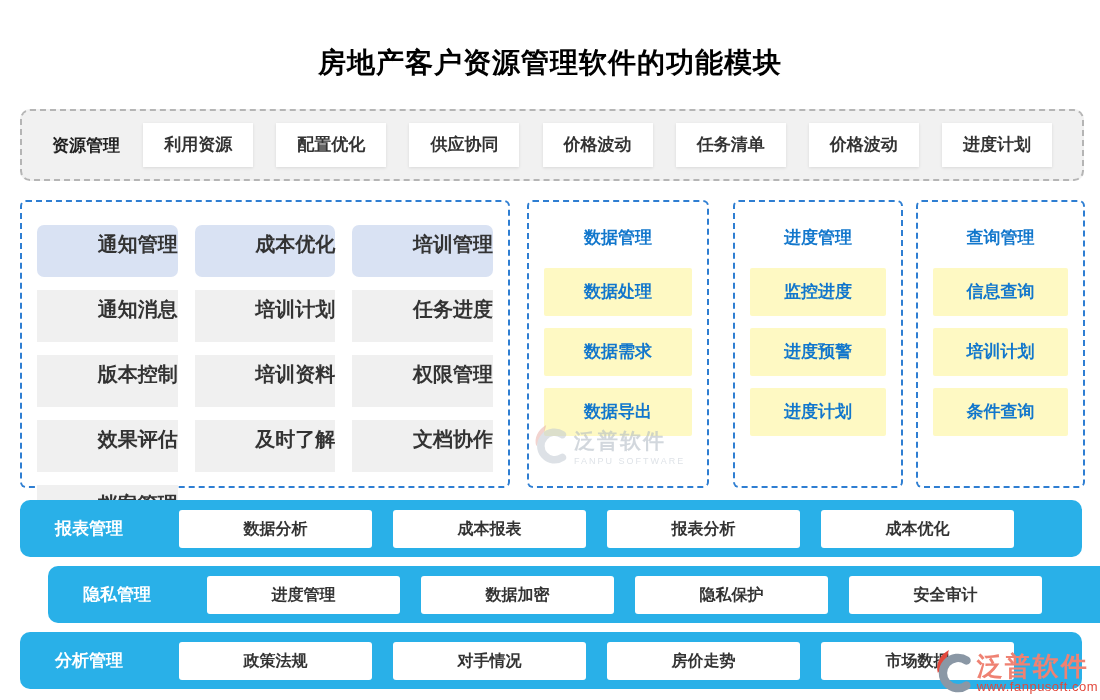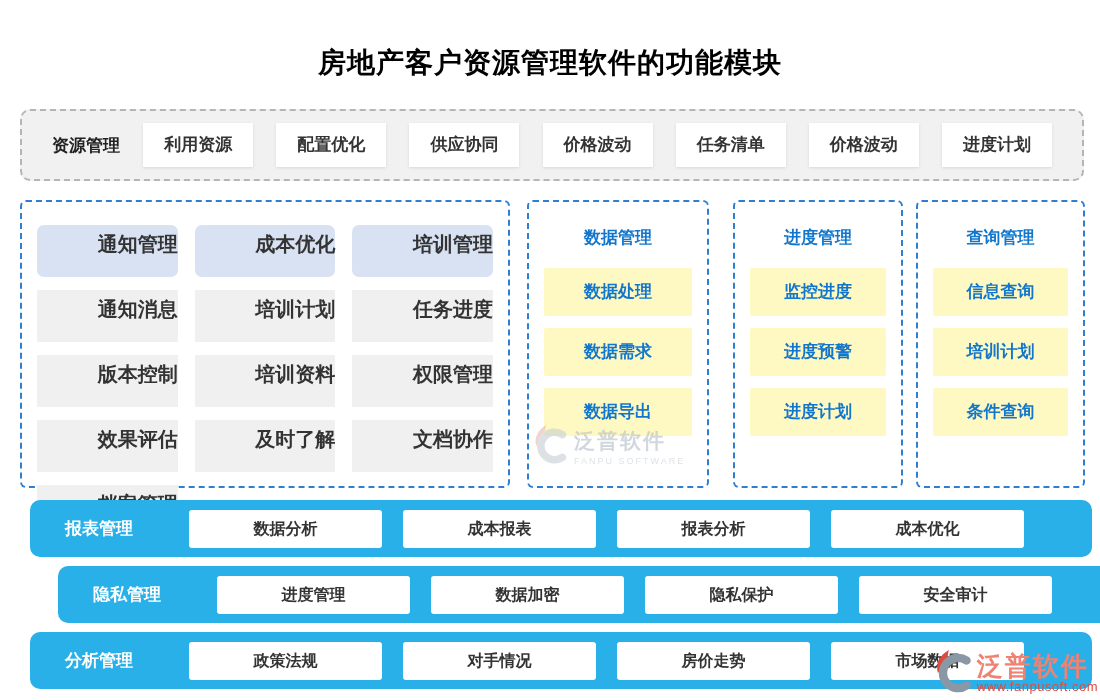--- a/index.html
+++ b/index.html
@@ -30,21 +30,21 @@
   .list-panel{position:absolute;top:200px;height:288px;box-sizing:border-box;
     border:2px dashed #2e7ed2;border-radius:6px;padding-top:24px;}
   .list-panel .panel-head{text-align:center;font-size:17px;font-weight:bold;color:#1277cc;margin-bottom:19px;}
   .list-panel .blue-item{margin:0 15px 12px;height:48px;line-height:48px;text-align:center;
     background:#fef9c3;color:#1277cc;font-size:17px;font-weight:bold;border-radius:2px;}
   #panel-data{left:527px;width:182px;}
   #panel-progress{left:733px;width:170px;}
   #panel-query{left:916px;width:169px;}
 
   
-  .bar{position:absolute;left:30px;width:1062px;height:57px;box-sizing:border-box;
+  .bar{position:absolute;left:20px;width:1062px;height:57px;box-sizing:border-box;
     background:#29b0e8;border-radius:10px;display:flex;align-items:center;padding-right:68px;}
   #bar-0{top:500px;} #bar-1{top:566px;margin-left:28px;} #bar-2{top:632px;}
   .bar .bar-label{width:138px;text-align:center;color:#fff;font-size:17px;font-weight:bold;flex:0 0 138px;}
   .bar .bar-chip{flex:1;margin-left:21px;height:38px;line-height:38px;background:#fff;border-radius:3px;
     text-align:center;font-size:16px;font-weight:bold;color:#333;}
 
   
   .wm-center{position:absolute;left:531px;top:424px;display:flex;align-items:center;gap:5px;
     opacity:.55;z-index:3;pointer-events:none;}
   .wm-center .wm-name{font-size:21px;color:#aeb8c2;letter-spacing:2px;font-weight:bold;}

